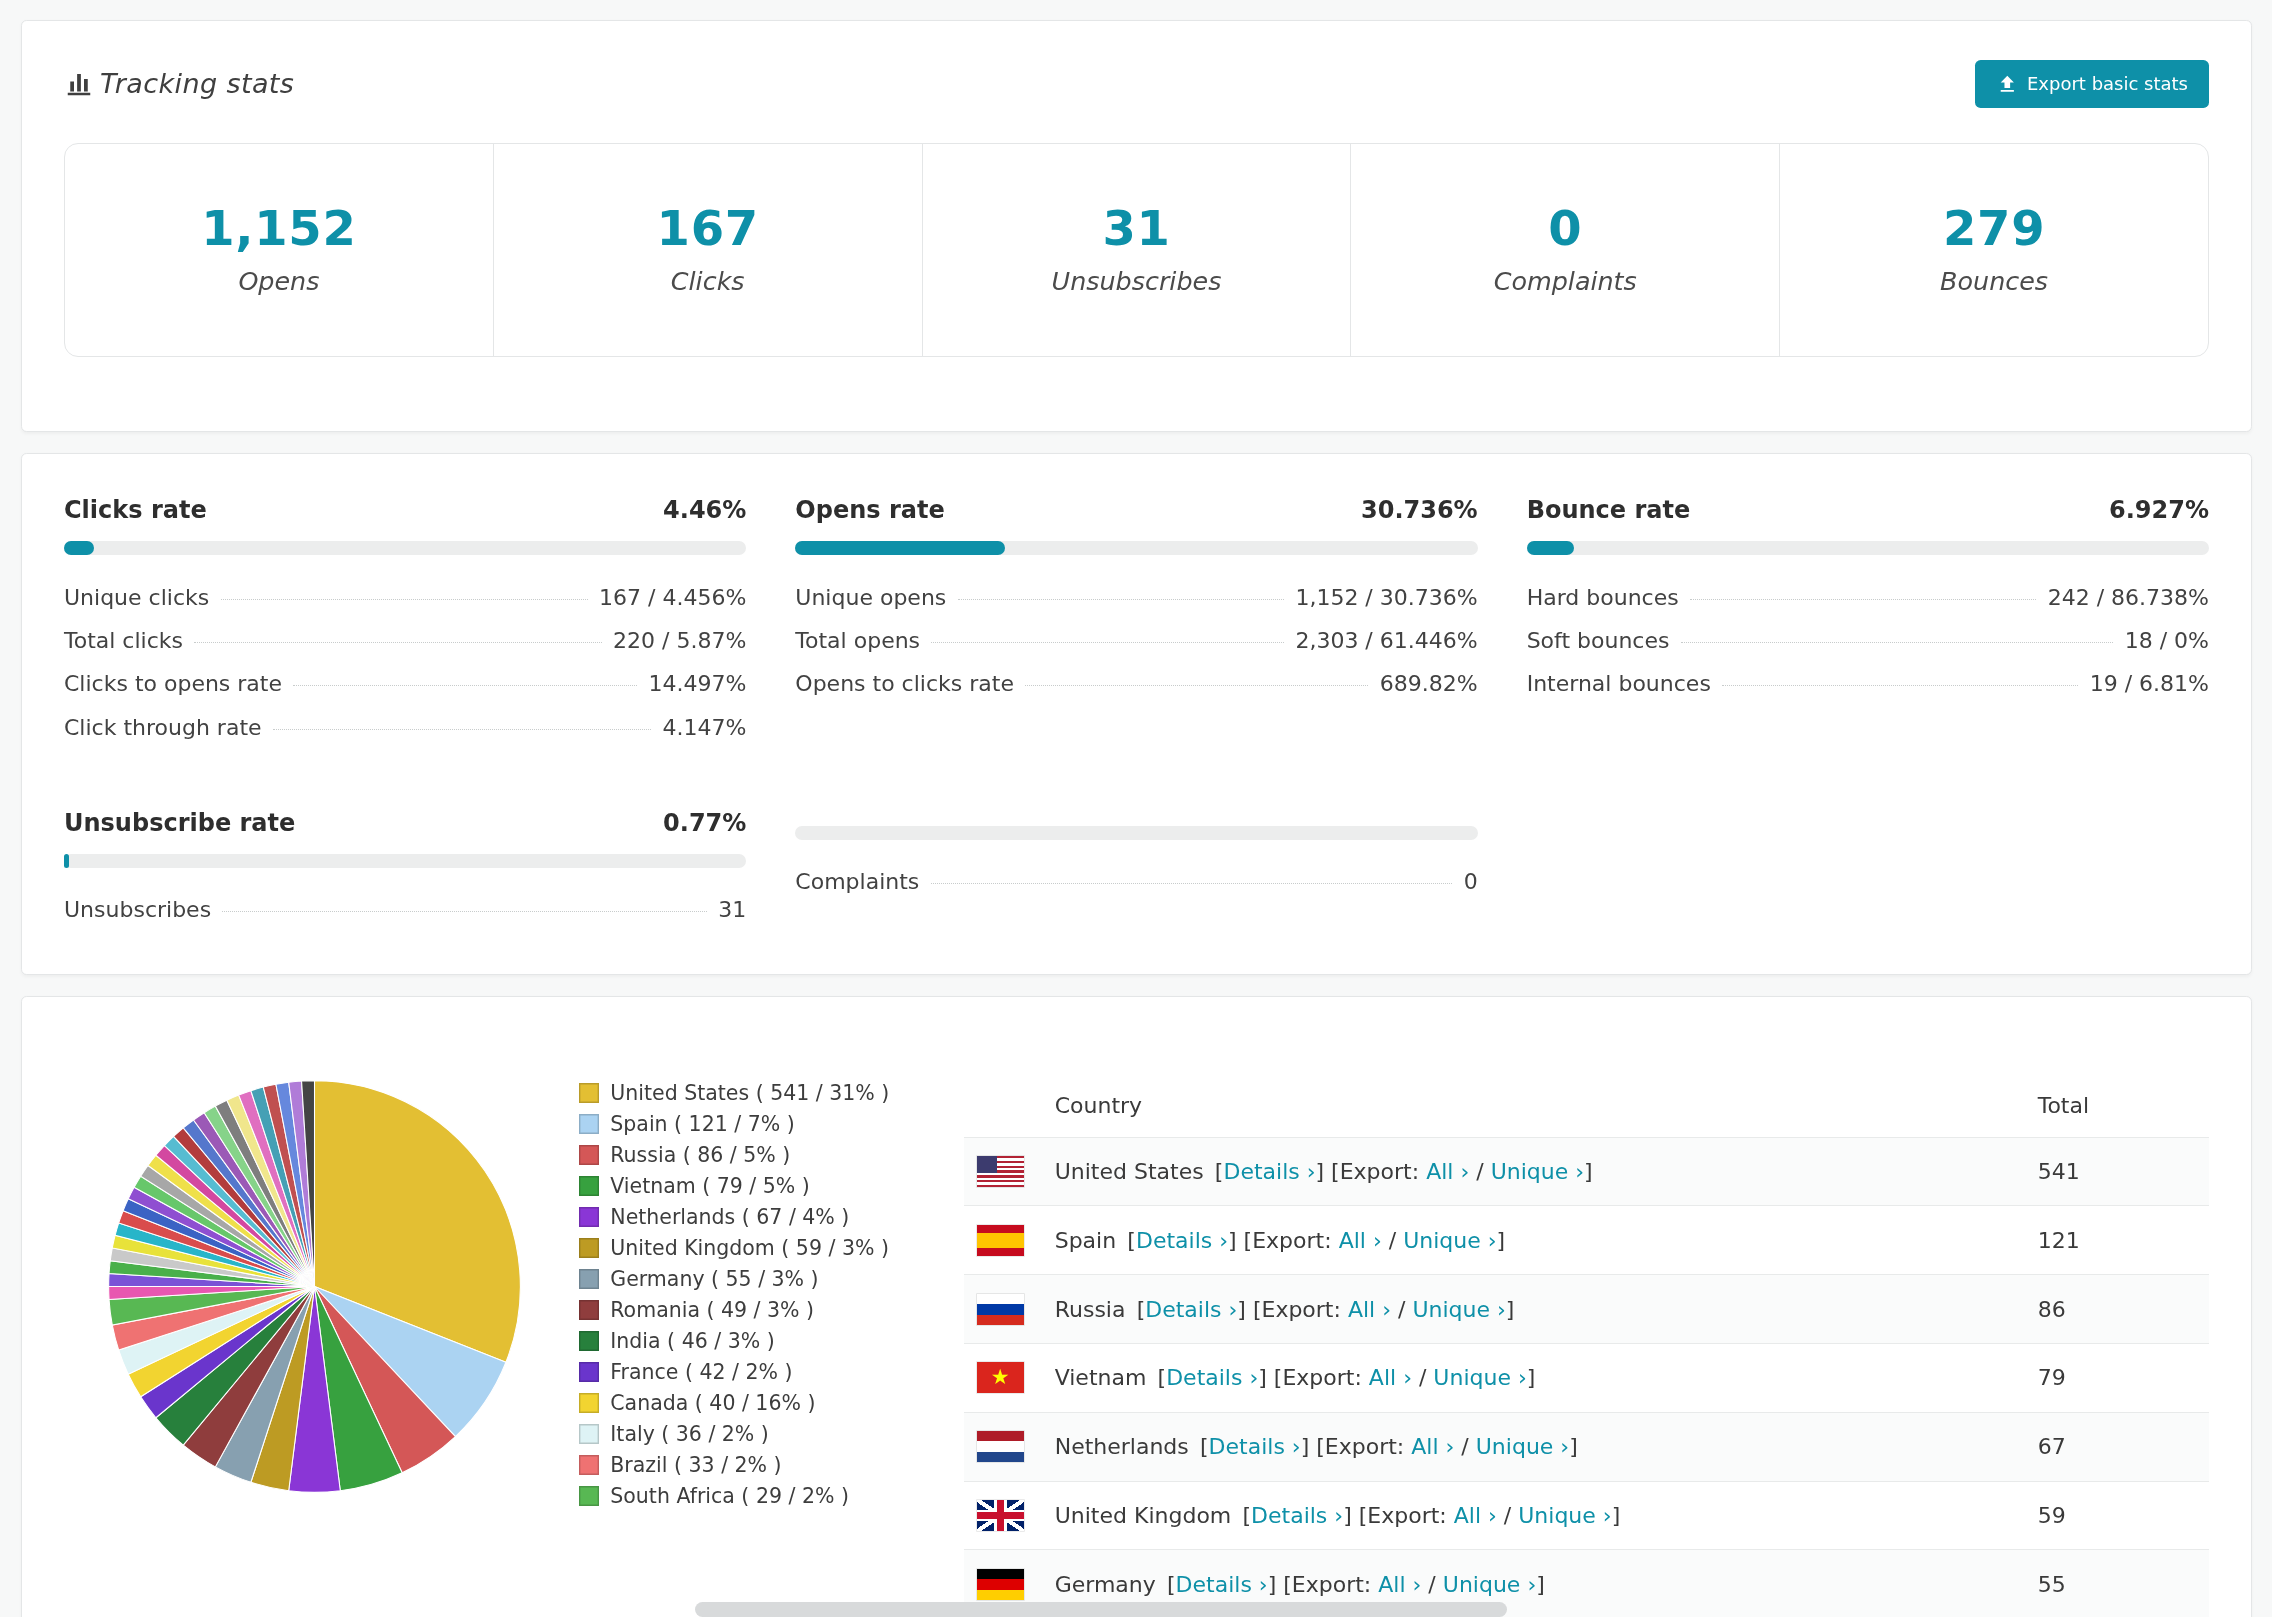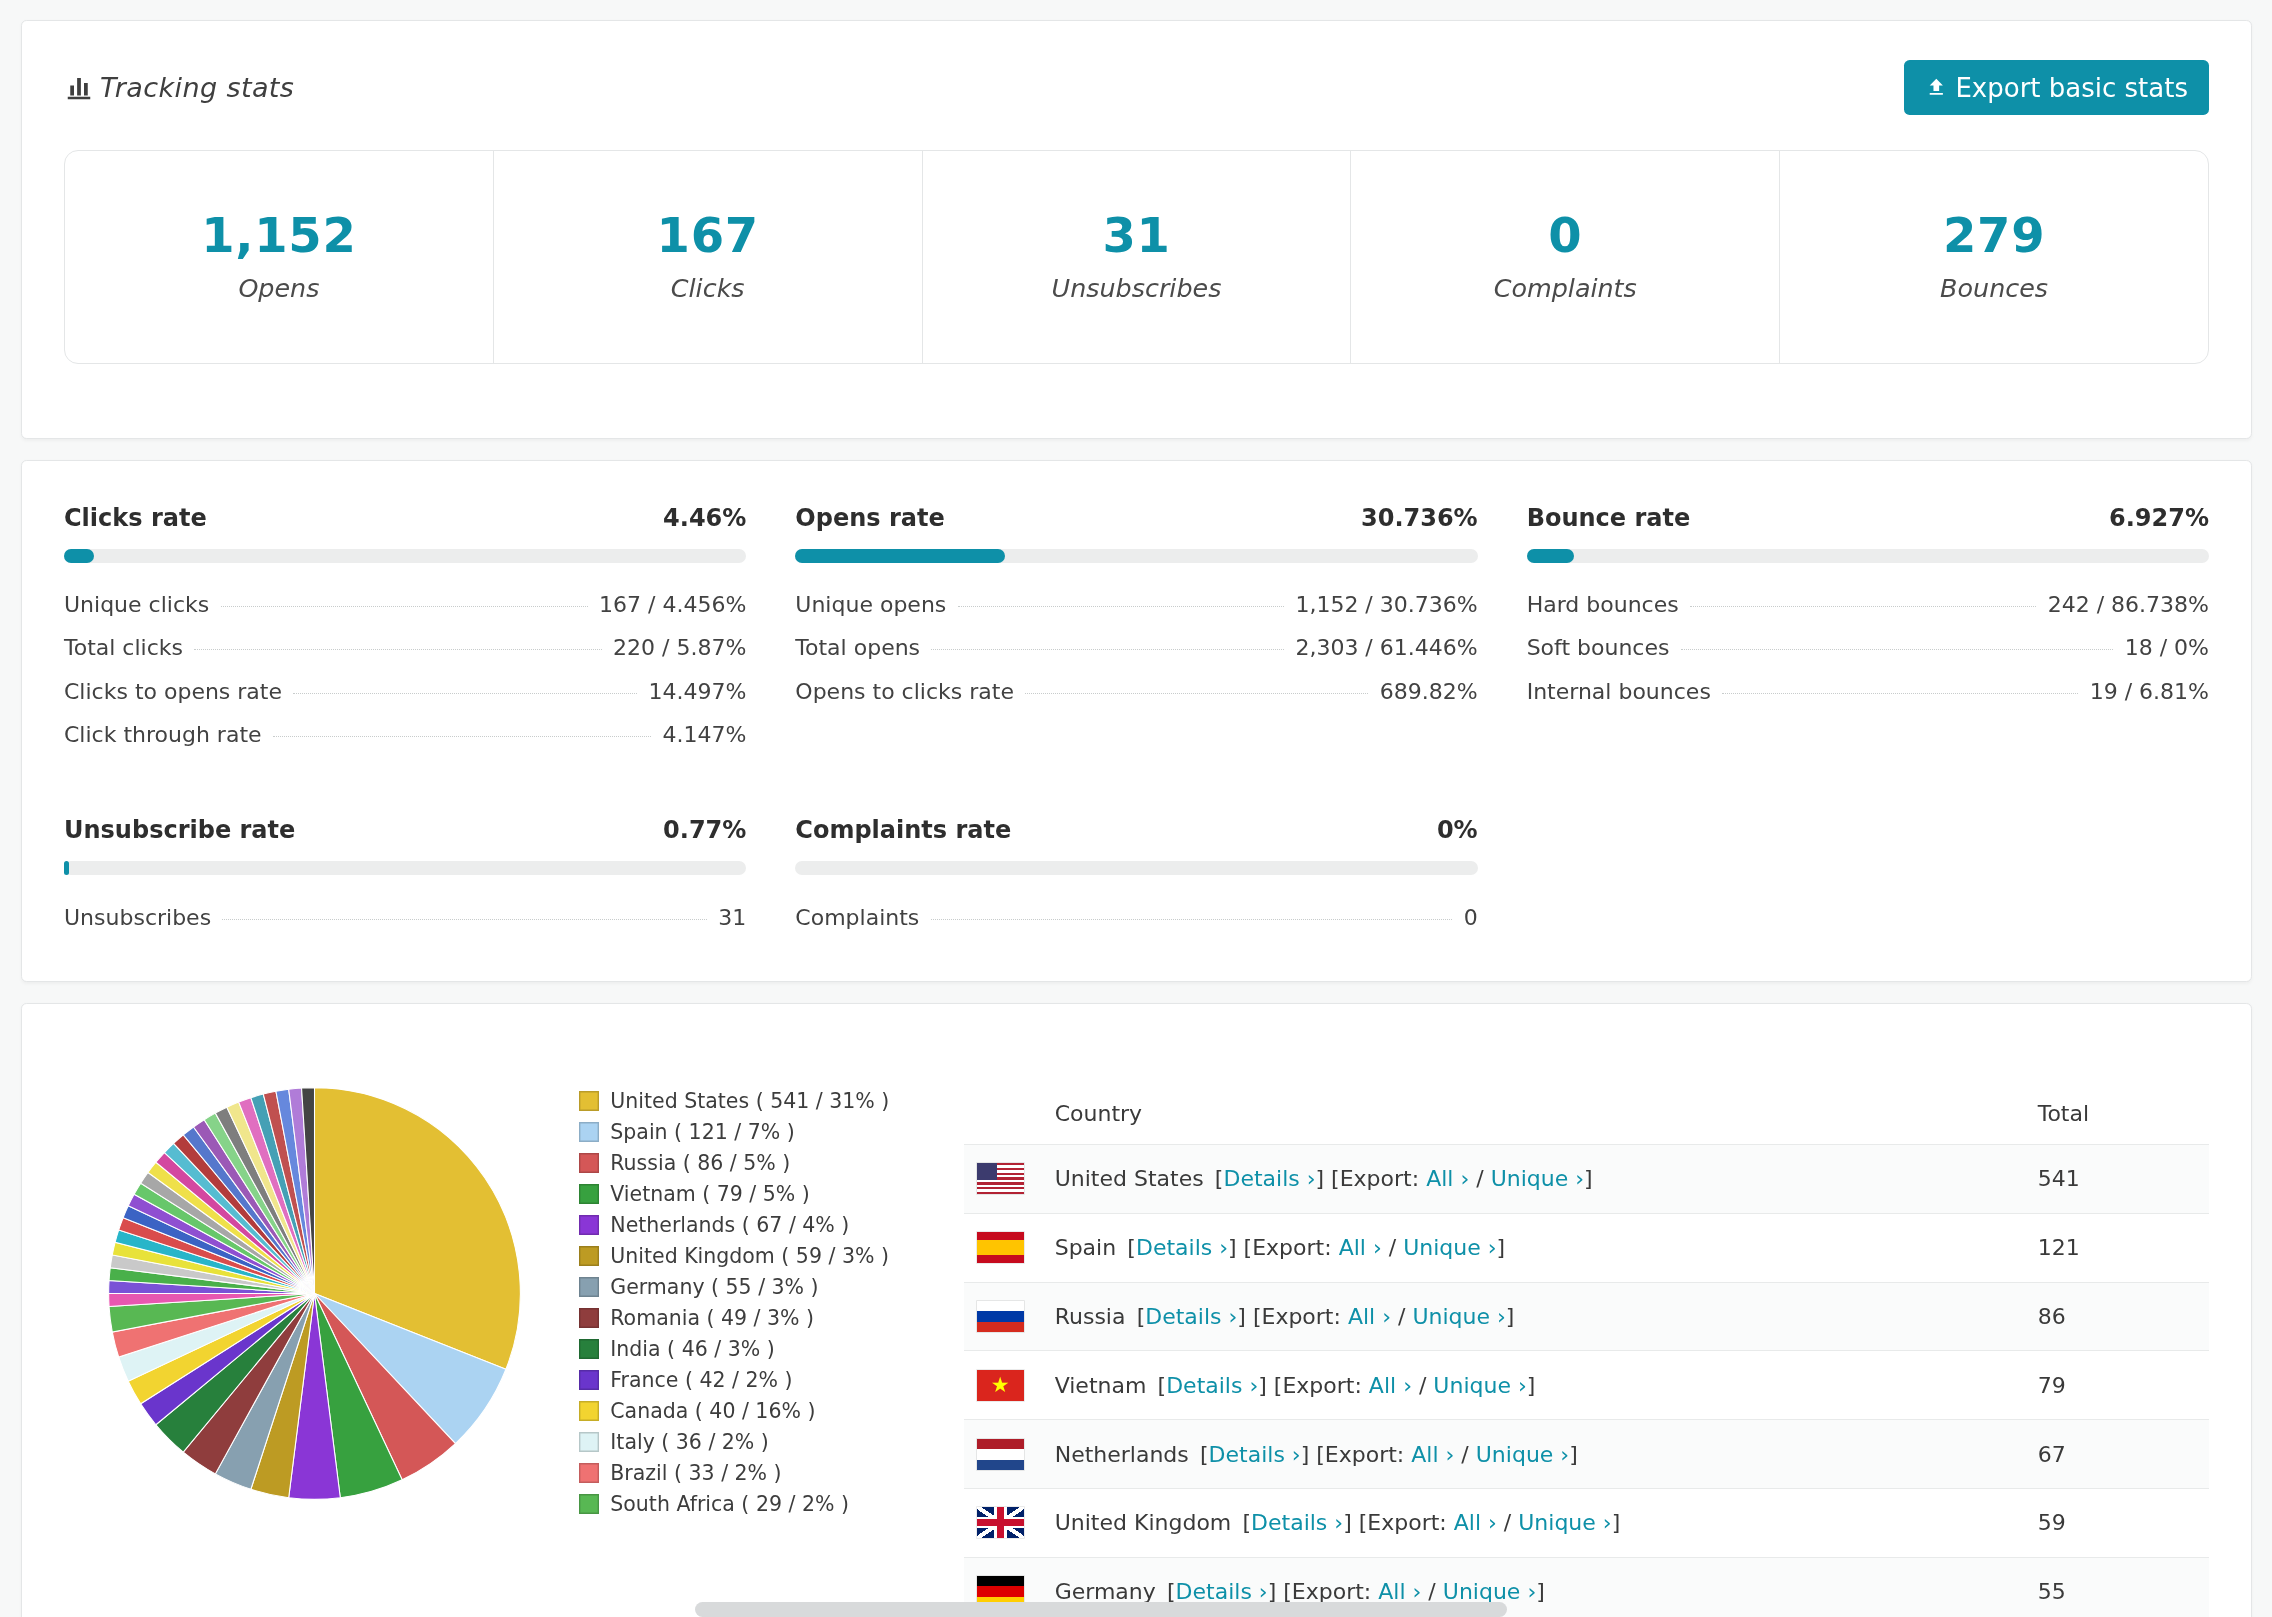--- a/index.html
+++ b/index.html
@@ -16,21 +16,21 @@
     box-shadow:0 1.4px 3.5px rgba(0,0,0,.04);
     padding:39px 42px;
   }
   
   .card-head{display:flex;justify-content:space-between;align-items:center;}
   .head-left{display:flex;align-items:center;gap:6px;font-style:italic;}
   .card-title{font-size:27px;color:#3f3f3f;letter-spacing:0.4px;}
   .head-icon{width:30px;height:30px;display:inline-flex;}
   .btn-export{
     display:flex;align-items:center;gap:8px;border:none;cursor:pointer;
-    background:var(--accent);color:#fff;font-size:26px;
+    background:var(--accent);color:#fff;font-size:18px;
     font-family:inherit;padding:12.7px 21px;border-radius:5.6px;
   }
   .btn-export svg{width:22.6px;height:22.6px;}
   
   .card-tracking{padding-bottom:74px;}
   .stats-row{display:flex;border:0.7px solid #e4e6e7;border-radius:14px;margin-top:35px;}
   .stat-cell{flex:1;text-align:center;padding:56px 0 60px;border-right:0.7px solid #e4e6e7;}
   .stat-cell:last-child{border-right:none;}
   .stat-value{font-size:48px;font-weight:bold;color:var(--accent);letter-spacing:0.7px;}
   .stat-label{font-size:25.4px;color:#4b4b4b;margin-top:10px;font-style:italic;}
@@ -241,24 +241,20 @@
     <div class="rate-rows">
   <div class="rate-row">
     <span class="row-label">Unsubscribes</span>
     <span class="leader"></span>
     <span class="row-value">31</span>
   </div>
 </div>
   </div>
 
   <div class="rate-block">
-    <div class="rate-head">
-      <span class="rate-title">Complaints rate</span>
-      <span class="rate-value">0%</span>
-    </div>
     <div class="rate-bar">
       <div class="rate-fill" style="width: 0%;"></div>
     </div>
     <div class="rate-rows">
   <div class="rate-row">
     <span class="row-label">Complaints</span>
     <span class="leader"></span>
     <span class="row-value">0</span>
   </div>
 </div>

